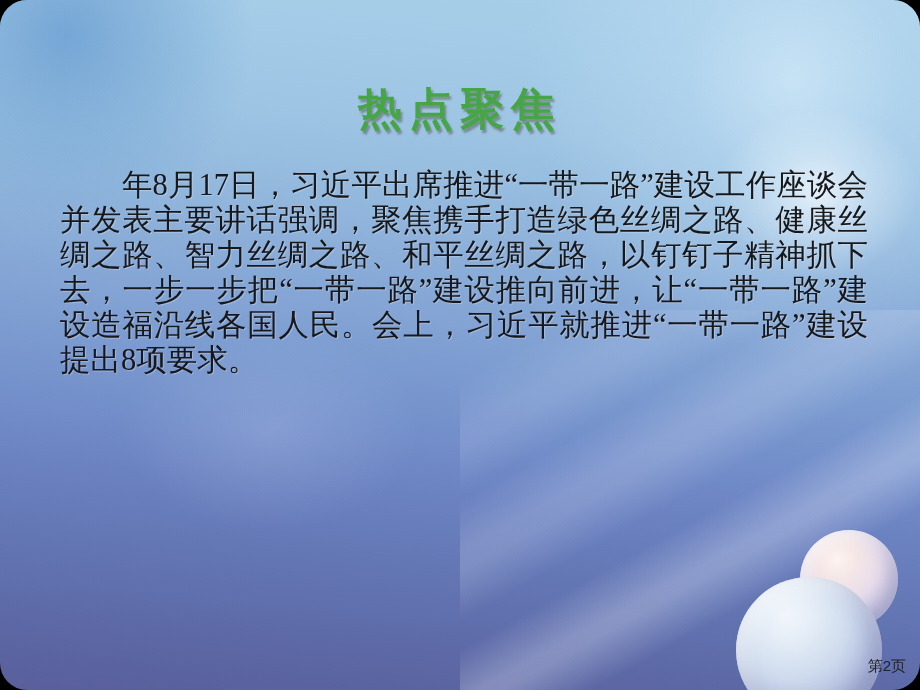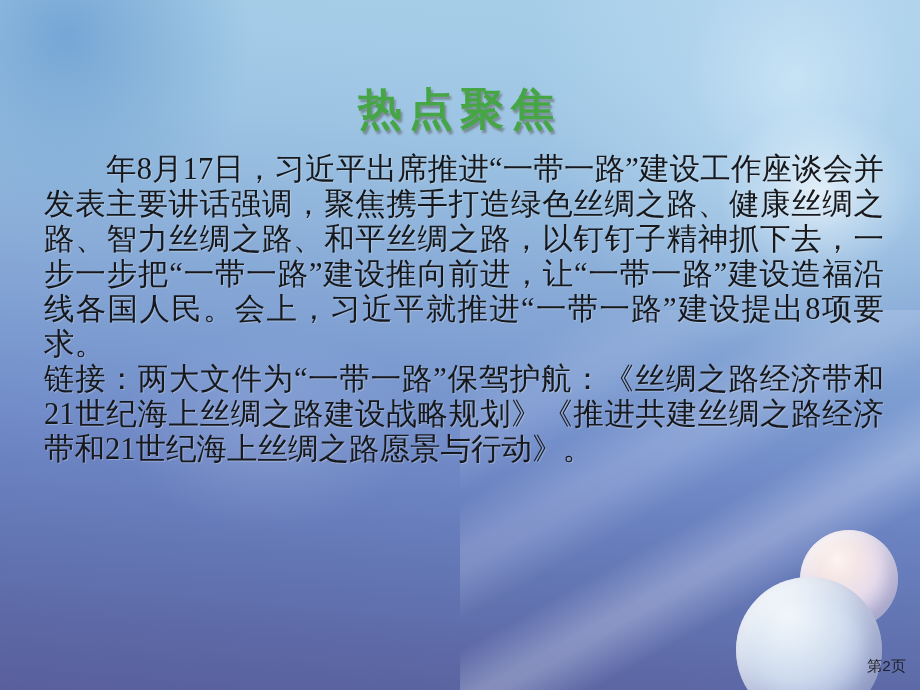--- a/index.html
+++ b/index.html
@@ -27,20 +27,21 @@
         #9dc4e3 22%,
         #93b8dd 32%,
         #88aad7 42%,
         #7d9dd1 52%,
         #7490cb 61%,
         #6b82c1 70%,
         #6477b5 79%,
         #5f6dab 87%,
         #5b65a2 94%,
         #595f9b 100%);
+    border-radius: 27px;
   }
 
   
   #wash-left {
     position: absolute;
     left: -120px; top: -160px;
     width: 620px; height: 560px;
     background: radial-gradient(closest-side at 30% 35%,
                 rgba(110,160,210,0.85) 0%,
                 rgba(118,166,212,0.55) 45%,
@@ -158,29 +159,29 @@
     width: 840px;
     color: #16181c;
     font-family: "Liberation Serif", "DejaVu Serif", serif;
     font-size: 30.5px;
     line-height: 35px;
     letter-spacing: 0px;
     text-align: justify;
     text-justify: inter-character;
     text-shadow: 1px 1px 1px rgba(255,255,255,0.28);
   }
-  #body-copy p { margin: 0; }
+  #body-copy p { margin: 16px; }
   #body-copy p.indent { text-indent: 62px; }
   #body-copy p.flush  { text-indent: 0; }
 
   #page-number {
     position: absolute;
     right: 14px;
     bottom: 14px;
-    font-family: Liberation Mono, monospace;
+    font-family: Liberation Sans, sans-serif;
     font-size: 15px;
     color: #1e2026;
   }
 </style>
 </head>
 <body>
 
 <div id="slide">
 
   <div id="wash-left"></div>
@@ -189,18 +190,17 @@
   <div id="glow-b"></div>
   <div id="streaks"></div>
 
   <div class="sphere" id="sphere-small"></div>
   <div class="sphere" id="sphere-large"></div>
 
   <div id="title">热点聚焦</div>
 
   <div id="body-copy">
     <p class="indent">年8月17日，习近平出席推进“一带一路”建设工作座谈会并发表主要讲话强调，聚焦携手打造绿色丝绸之路、健康丝绸之路、智力丝绸之路、和平丝绸之路，以钉钉子精神抓下去，一步一步把“一带一路”建设推向前进，让“一带一路”建设造福沿线各国人民。会上，习近平就推进“一带一路”建设提出8项要求。</p>
-    <p class="flush">链接：两大文件为“一带一路”保驾护航：《丝绸之路经济带和21世纪海上丝绸之路建设战略规划》《推进共建丝绸之路经济带和21世纪海上丝绸之路愿景与行动》。</p>
   </div>
 
   <div id="page-number">第2页</div>
 
 </div>
 
 </body></html>

